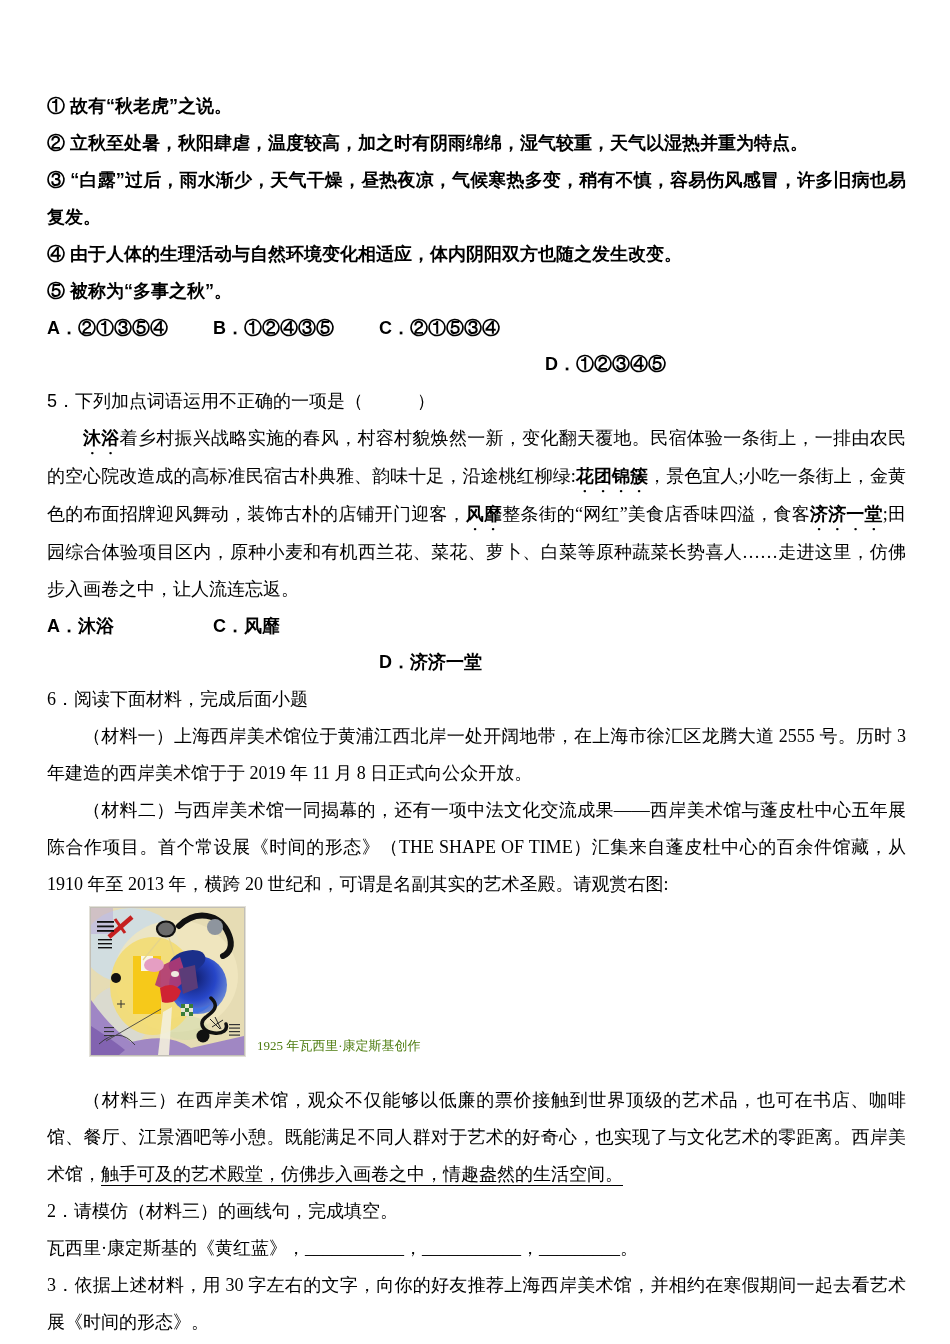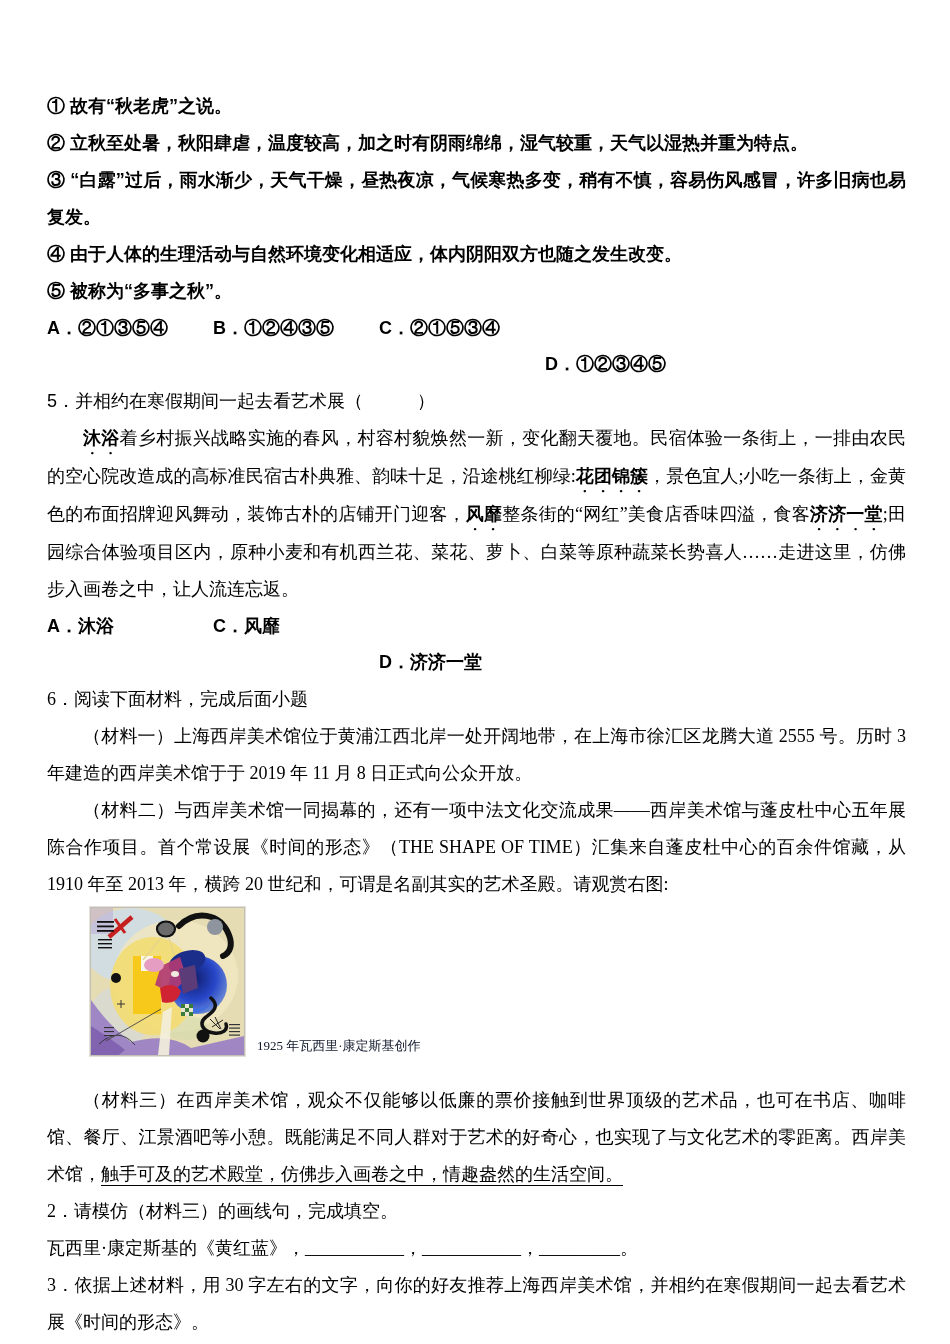--- a/index.html
+++ b/index.html
@@ -28,21 +28,21 @@
   }
   .u{text-decoration:underline;text-underline-offset:5px;}
   .artrow{display:flex;align-items:flex-end;margin-left:43px;margin-top:4px;}
   .artframe{
     width:153px;height:147px;flex:0 0 auto;
     border:1px solid #c2bfb6;box-shadow:0 0 0 1px #e2e0d8;
     background:#e6dcb4;
   }
   .artcap{
     margin-left:12px;margin-bottom:2px;
-    font-size:13px;line-height:16px;color:#0f172a;
+    font-size:13px;line-height:16px;color:#4d7c0f;
     font-family:"Liberation Serif", serif;
   }
   .spacer{height:26px;}
   .q7num{font-weight:400;}
 </style>
 </head>
 <body>
 
 <div class="page">
 
@@ -52,21 +52,21 @@
   <p class="sans bold just">④ 由于人体的生理活动与自然环境变化相适应，体内阴阳双方也随之发生改变。</p>
   <p class="sans bold just">⑤ 被称为“多事之秋”。</p>
 
   <div class="opts">
     <span>A．②①③⑤④</span>
     <span>B．①②④③⑤</span>
     <span>C．②①⑤③④</span>
     <span>D．①②③④⑤</span>
   </div>
 
-  <p class="sans"><span>5．</span><span>并相约在寒假期间一起去看艺术展（　　　）</span></p>
+  <p class="sans"><span>5．</span><span>下列加点词语运用不正确的一项是（　　　）</span></p>
 
   <p class="just indent"><span class="emph">沐浴</span><span>着乡村振兴战略实施的春风，村容村貌焕然一新，变化翻天覆地。民宿体验一条街上，一排由农民的空心院改造成的高标准民宿古朴典雅、韵味十足，沿途桃红柳绿:</span><span class="emph">花团锦簇</span><span>，景色宜人;小吃一条街上，金黄色的布面招牌迎风舞动，装饰古朴的店铺开门迎客，</span><span class="emph">风靡</span><span>整条街的“网红”美食店香味四溢，食客</span><span class="emph">济济一堂</span><span>;田园综合体验项目区内，原种小麦和有机西兰花、菜花、萝卜、白菜等原种蔬菜长势喜人……走进这里，仿佛步入画卷之中，让人流连忘返。</span></p>
 
   <div class="opts">
     <span>A．沐浴</span>
     <span>C．风靡</span>
     <span>D．济济一堂</span>
   </div>
 
   <p><span>6．</span><span>阅读下面材料，完成后面小题</span></p>

